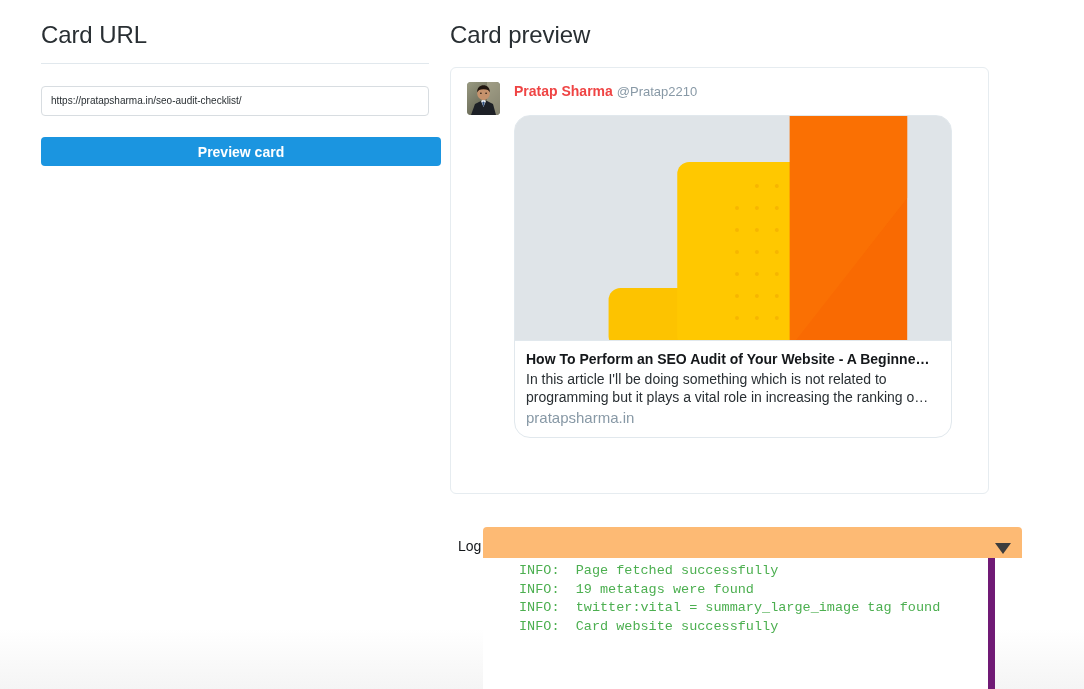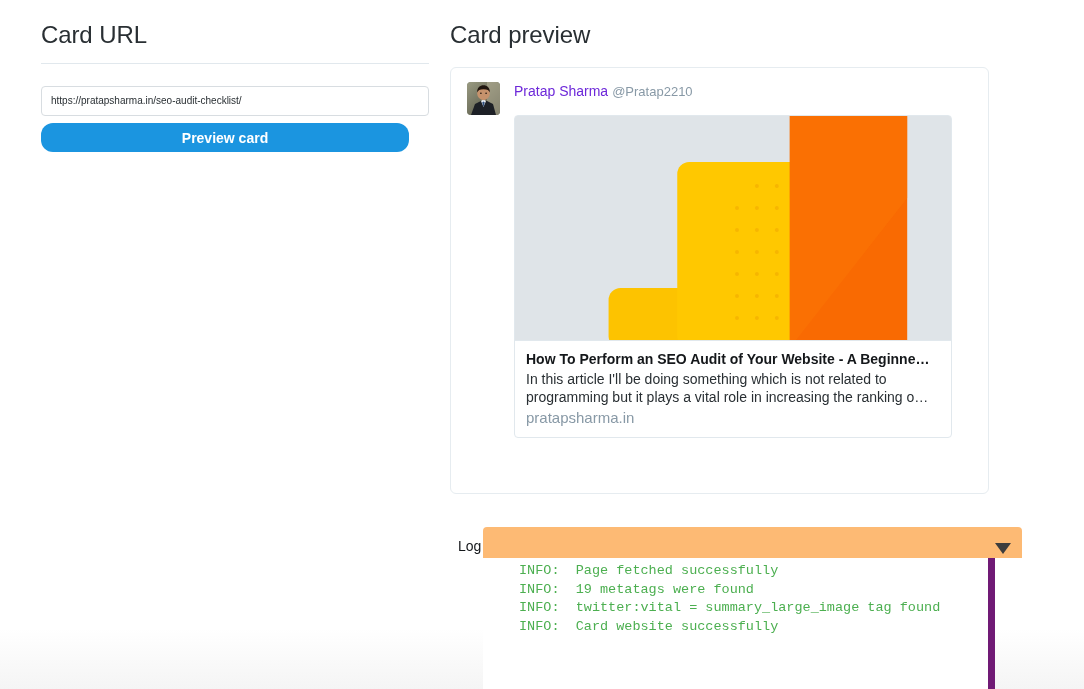--- a/index.html
+++ b/index.html
@@ -63,26 +63,26 @@
     color: #292f33;
     background: #ffffff;
     border: 1px solid #d8dde1;
     border-radius: 4px;
     outline: none;
   }
   .url-input::placeholder { color: #aab8c2; }
   .preview-button {
     display: block;
     box-sizing: border-box;
-    margin-top: 7px;
-    width: 368px;
+    margin-top: 21px;
+    width: 400px;
     height: 29px;
     background: #1b95e0;
     border: 0;
-    border-radius: 12px;
+    border-radius: 4px;
     color: #ffffff;
     font-family: "Liberation Sans", sans-serif;
     font-size: 14px;
     font-weight: bold;
     line-height: 18px;
     cursor: pointer;
     text-align: center;
   }
 
   
@@ -123,42 +123,42 @@
     margin-left: 14px;
     flex: 1 1 auto;
     min-width: 0;
   }
   .name-line {
     line-height: 18px;
     white-space: nowrap;
   }
   .display-name {
     font-size: 14px;
-    font-weight: normal;
-    color: #6d28d9;
+    font-weight: bold;
+    color: #ef4444;
   }
   .handle {
     font-size: 13px;
     color: #8899a6;
     margin-left: 4px;
   }
   .tweet-text {
     margin-top: 8px;
     font-size: 14px;
     line-height: 19px;
     color: #292f33;
   }
 
   
   .summary-card {
     margin-top: 14px;
     width: 438px;
     box-sizing: border-box;
     border: 1px solid #e1e8ed;
-    border-radius: 4px;
+    border-radius: 16px;
     overflow: hidden;
     background: #ffffff;
   }
   .card-image {
     width: 100%;
     height: 224px;
     display: block;
     background: #dfe4e8;
     position: relative;
   }

